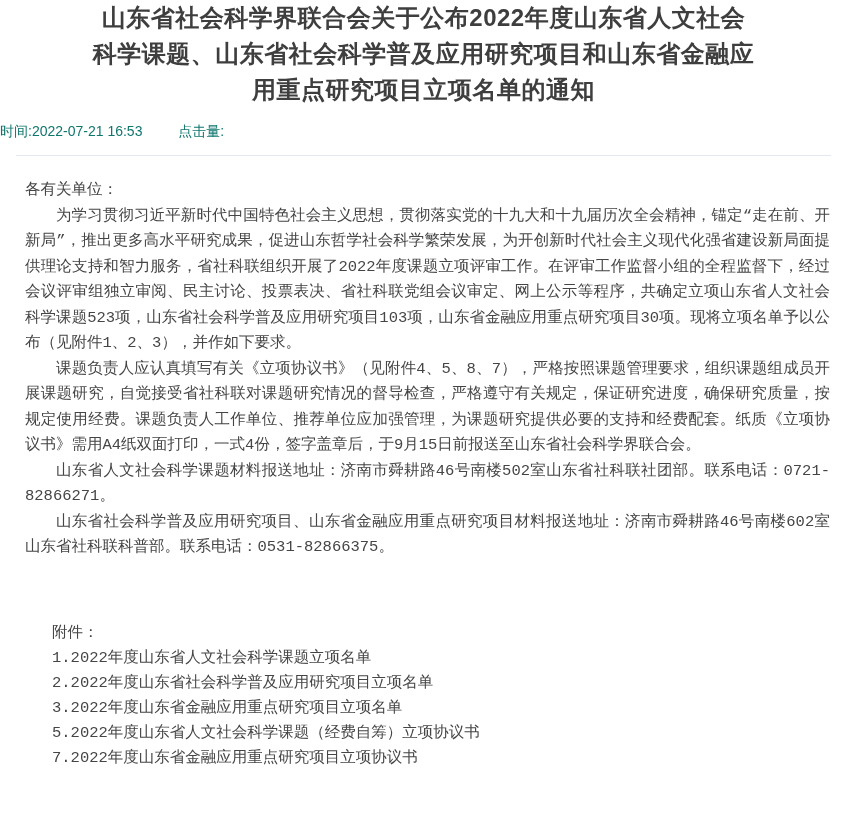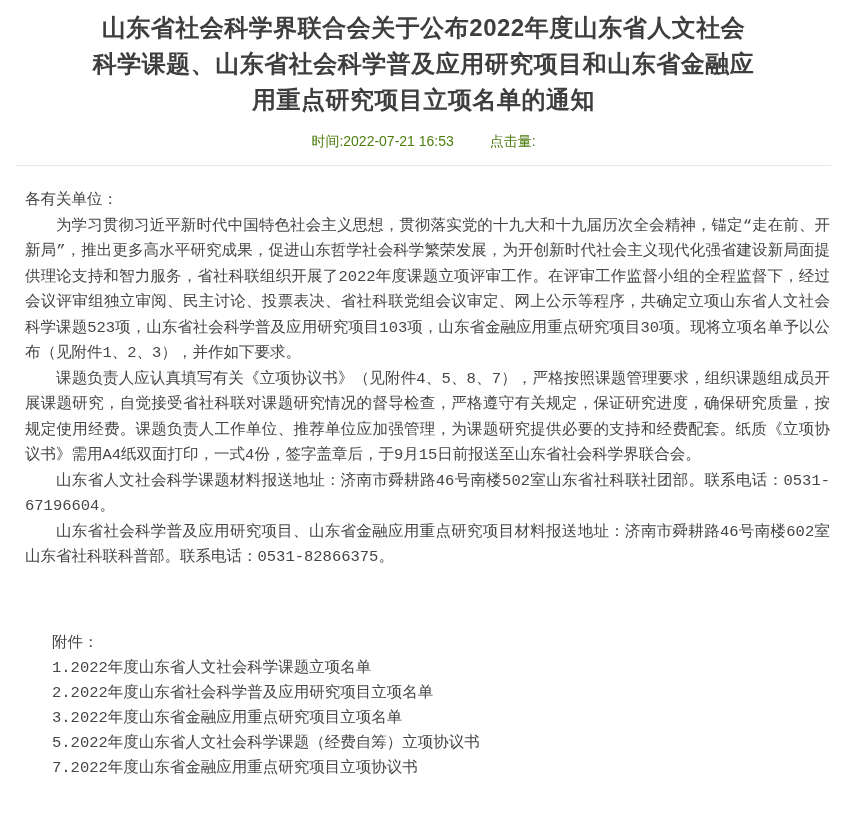--- a/index.html
+++ b/index.html
@@ -4,40 +4,39 @@
 <style>
   * { box-sizing: border-box; }
   html, body { margin: 0; padding: 0; background: #ffffff; }
   body { font-family: "Liberation Sans", sans-serif; }
 
   .page {
     width: 847px;
     height: 840px;
     background: #ffffff;
     overflow: hidden;
-    padding-top: 10px;
   }
 
   .title {
     margin: 0 auto;
     max-width: 720px;
     text-align: center;
     font-size: 24px;
     font-weight: bold;
     color: #3e3e3e;
     line-height: 36px;
     letter-spacing: 0.5px;
     white-space: pre-line;
   }
 
   .meta {
     margin-top: 15px;
-    text-align: center;
+    text-align: left;
     font-size: 14px;
-    color: #4d7c0f;
+    color: #0f766e;
     line-height: 17px;
   }
   .meta .hits { margin-left: 32px; }
 
   .divider {
     border: none;
     border-top: 1px solid #e4e7ef;
     margin: 15px 16px 0 16px;
     height: 0;
   }
@@ -80,21 +79,21 @@
 
   <hr class="divider">
 
   <main class="content">
     <p>各有关单位：</p>
 
     <p class="indent">为学习贯彻习近平新时代中国特色社会主义思想，贯彻落实党的十九大和十九届历次全会精神，锚定“走在前、开新局”，推出更多高水平研究成果，促进山东哲学社会科学繁荣发展，为开创新时代社会主义现代化强省建设新局面提供理论支持和智力服务，省社科联组织开展了2022年度课题立项评审工作。在评审工作监督小组的全程监督下，经过会议评审组独立审阅、民主讨论、投票表决、省社科联党组会议审定、网上公示等程序，共确定立项山东省人文社会科学课题523项，山东省社会科学普及应用研究项目103项，山东省金融应用重点研究项目30项。现将立项名单予以公布（见附件1、2、3），并作如下要求。</p>
 
     <p class="indent">课题负责人应认真填写有关《立项协议书》（见附件4、5、8、7），严格按照课题管理要求，组织课题组成员开展课题研究，自觉接受省社科联对课题研究情况的督导检查，严格遵守有关规定，保证研究进度，确保研究质量，按规定使用经费。课题负责人工作单位、推荐单位应加强管理，为课题研究提供必要的支持和经费配套。纸质《立项协议书》需用A4纸双面打印，一式4份，签字盖章后，于9月15日前报送至山东省社会科学界联合会。</p>
 
-    <p class="indent">山东省人文社会科学课题材料报送地址：济南市舜耕路46号南楼502室山东省社科联社团部。联系电话：0531-67196604。</p>
+    <p class="indent">山东省人文社会科学课题材料报送地址：济南市舜耕路46号南楼502室山东省社科联社团部。联系电话：0721-82866271。</p>
 
     <p class="indent">山东省社会科学普及应用研究项目、山东省金融应用重点研究项目材料报送地址：济南市舜耕路46号南楼602室山东省社科联科普部。联系电话：0531-82866375。</p>
 
     <section class="attachments">
       <div>附件：</div>
       <div class="attachment-item">1.2022年度山东省人文社会科学课题立项名单</div>
       <div class="attachment-item">2.2022年度山东省社会科学普及应用研究项目立项名单</div>
       <div class="attachment-item">3.2022年度山东省金融应用重点研究项目立项名单</div>
       <div class="attachment-item">5.2022年度山东省人文社会科学课题（经费自筹）立项协议书</div>
       <div class="attachment-item">7.2022年度山东省金融应用重点研究项目立项协议书</div>

